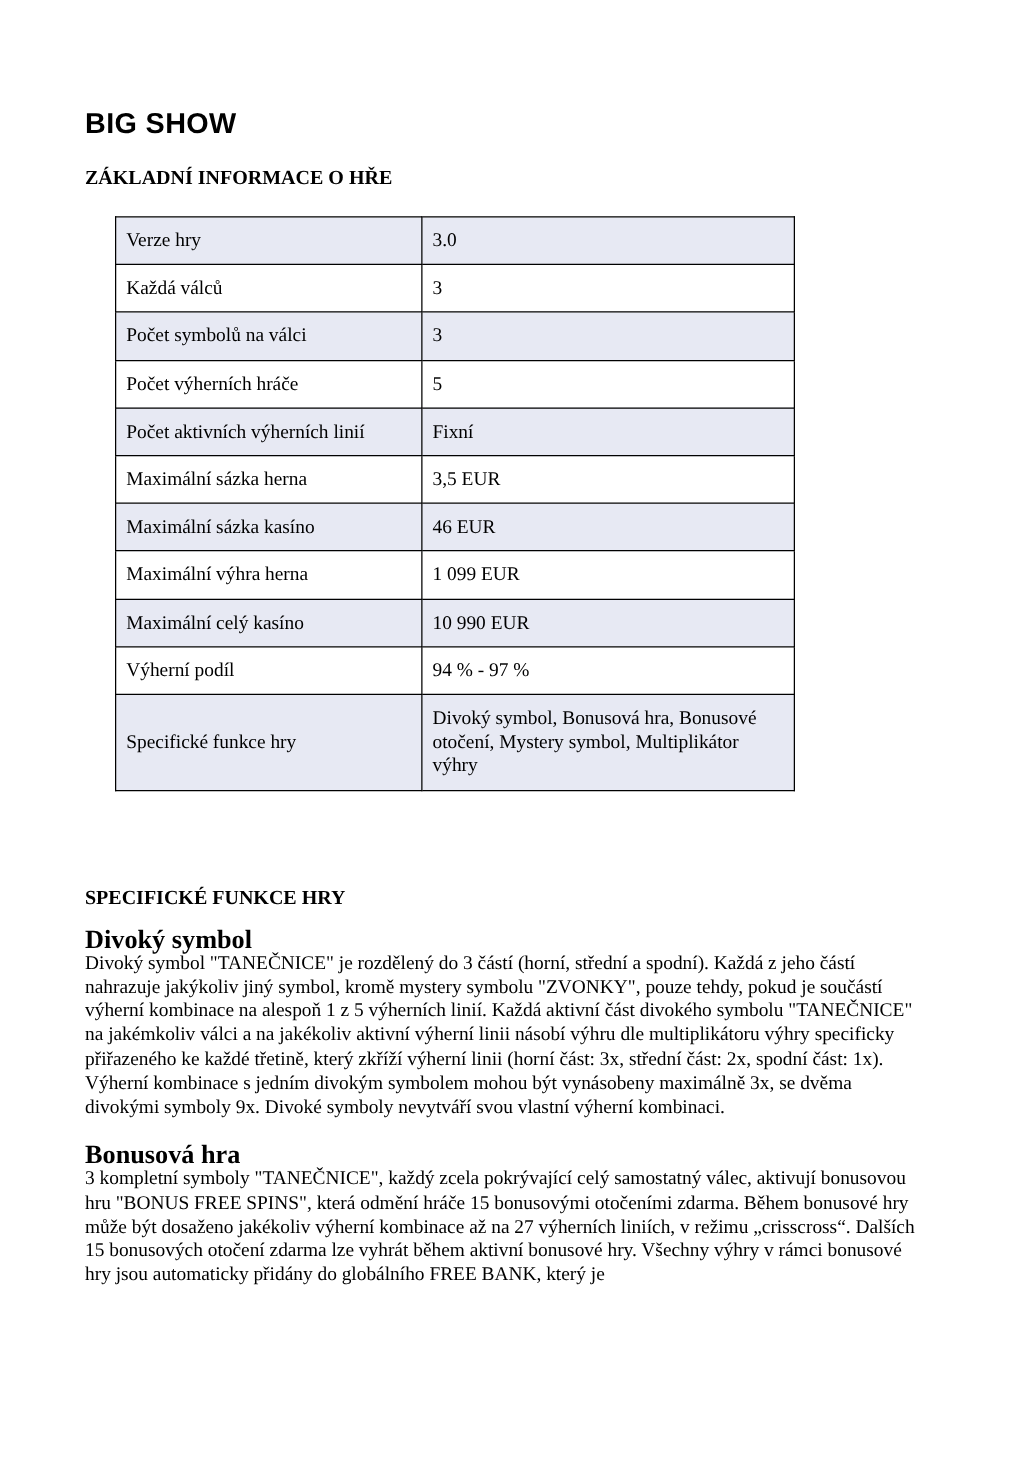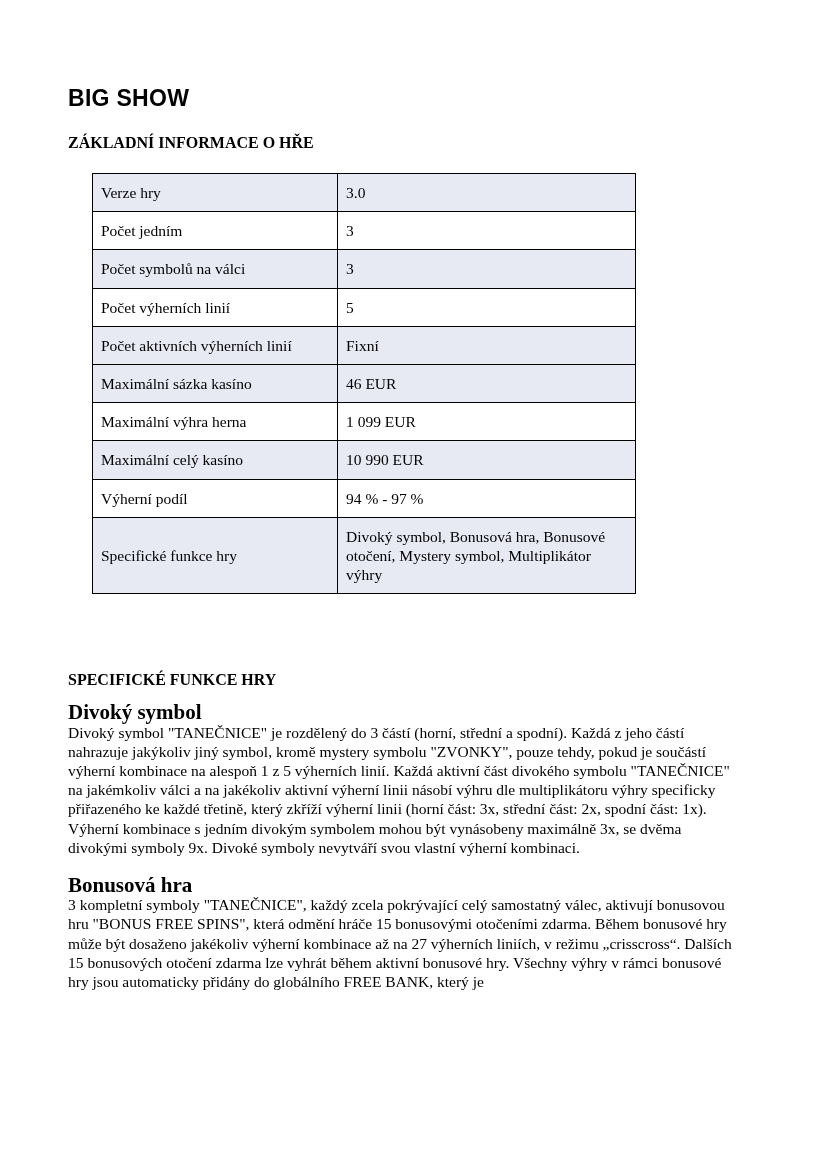--- a/index.html
+++ b/index.html
@@ -68,34 +68,38 @@
 
   <h2 class="section-heading heading-basic">ZÁKLADNÍ INFORMACE O HŘE</h2>
 
   <table class="info-table">
     <tbody>
       <tr class="row-shaded">
         <td class="cell-label">Verze hry</td>
         <td class="cell-value">3.0</td>
       </tr>
       <tr>
-        <td class="cell-label">Počet jedním</td>
+        <td class="cell-label">Každá válců</td>
         <td class="cell-value">3</td>
       </tr>
       <tr class="row-shaded">
         <td class="cell-label">Počet symbolů na válci</td>
         <td class="cell-value">3</td>
       </tr>
       <tr>
-        <td class="cell-label">Počet výherních linií</td>
+        <td class="cell-label">Počet výherních hráče</td>
         <td class="cell-value">5</td>
       </tr>
       <tr class="row-shaded">
         <td class="cell-label">Počet aktivních výherních linií</td>
         <td class="cell-value">Fixní</td>
+      </tr>
+      <tr>
+        <td class="cell-label">Maximální sázka herna</td>
+        <td class="cell-value">3,5 EUR</td>
       </tr>
       <tr class="row-shaded">
         <td class="cell-label">Maximální sázka kasíno</td>
         <td class="cell-value">46 EUR</td>
       </tr>
       <tr>
         <td class="cell-label">Maximální výhra herna</td>
         <td class="cell-value">1 099 EUR</td>
       </tr>
       <tr class="row-shaded">

